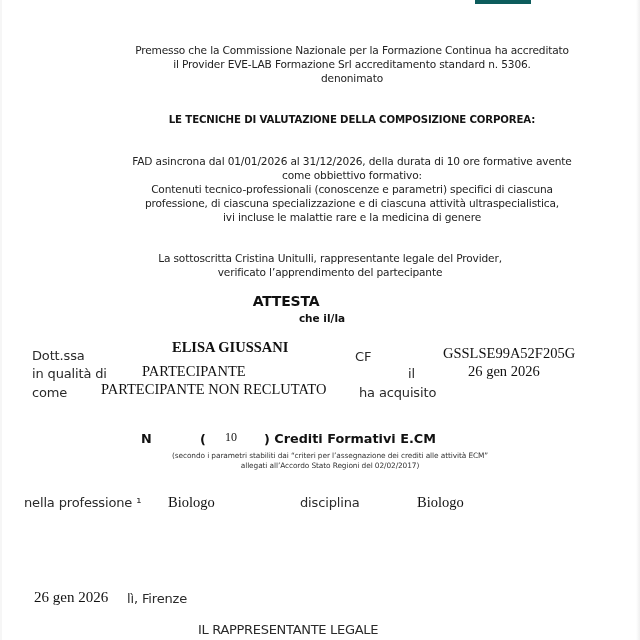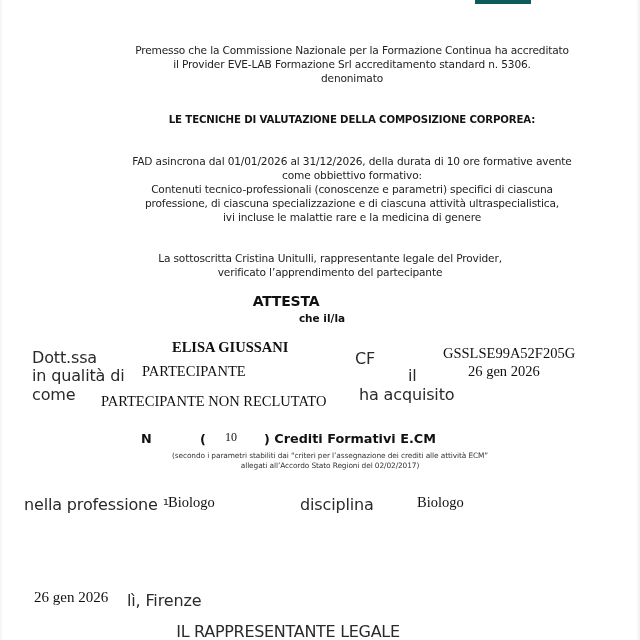--- a/index.html
+++ b/index.html
@@ -61,21 +61,21 @@
     font-weight: bold;
     color: #111;
     letter-spacing: -0.2px;
   }
   .che {
     font-size: 10.5px;
     font-weight: bold;
     color: #111;
   }
   .label {
-    font-size: 16px;
+    font-size: 13px;
     color: #2a2a2a;
     letter-spacing: -0.15px;
   }
   .serif-val {
     font-family: "Liberation Serif", "DejaVu Serif", serif;
     font-size: 14.5px;
     color: #111;
   }
   .serif-bold {
     font-family: "Liberation Serif", "DejaVu Serif", serif;
@@ -133,21 +133,21 @@
 <div class="abs serif-bold" style="left:134px; top:339px;margin-left:38px;">ELISA GIUSSANI</div>
 <div class="abs label" style="left:355px; top:349px;">CF</div>
 <div class="abs serif-val" style="left:443px; top:345px;">GSSLSE99A52F205G</div>
 
 <div class="abs label" style="left:32px; top:366px;">in qualità di</div>
 <div class="abs serif-val" style="left:142px; top:363px;">PARTECIPANTE</div>
 <div class="abs label" style="left:392px; top:366px;margin-left:16px;">il</div>
 <div class="abs serif-val" style="left:468px; top:363px;">26 gen 2026</div>
 
 <div class="abs label" style="left:32px; top:385px;">come</div>
-<div class="abs serif-val" style="left:101px; top:381px;margin-top:12px;">PARTECIPANTE NON RECLUTATO</div>
+<div class="abs serif-val" style="left:101px; top:381px;">PARTECIPANTE NON RECLUTATO</div>
 <div class="abs label" style="left:359px; top:385px;">ha acquisito</div>
 
 <div class="abs credits-row" style="left:141px; top:431px;">N</div>
 <div class="abs credits-row" style="left:200px; top:431px;">(</div>
 <div class="abs serif-val" style="left:225px; top:430px; font-size:12px;">10</div>
 <div class="abs credits-row" style="left:264px; top:431px;">) Crediti Formativi E.CM</div>
 
 <div class="center-block small-note" style="top:451px; width:576px;">
   <div>(secondo i parametri stabiliti dai “criteri per l’assegnazione dei crediti alle attività ECM”</div>
   <div>allegati all’Accordo Stato Regioni del 02/02/2017)</div>

